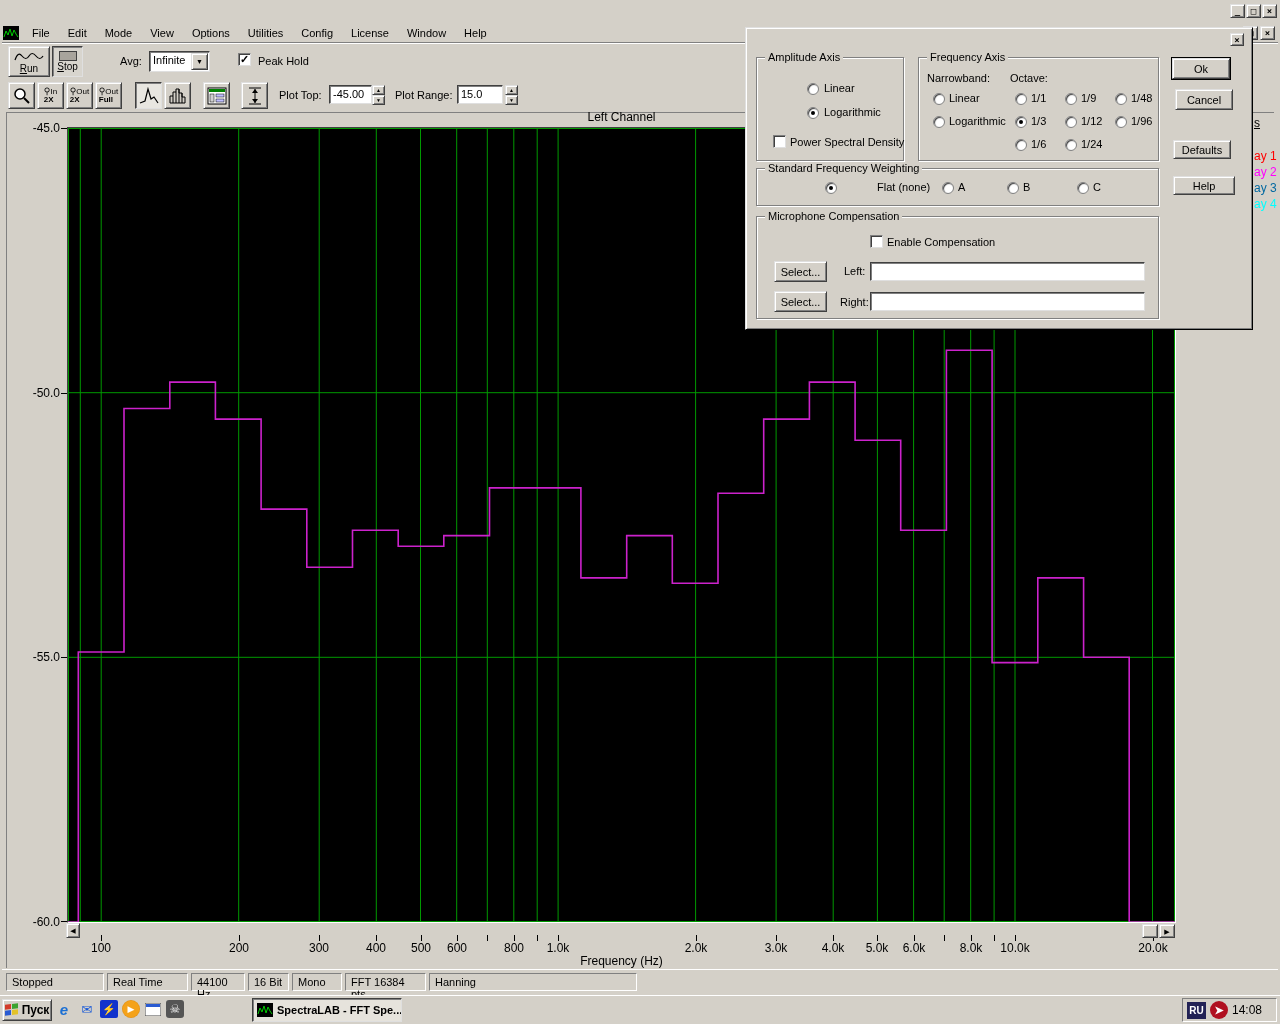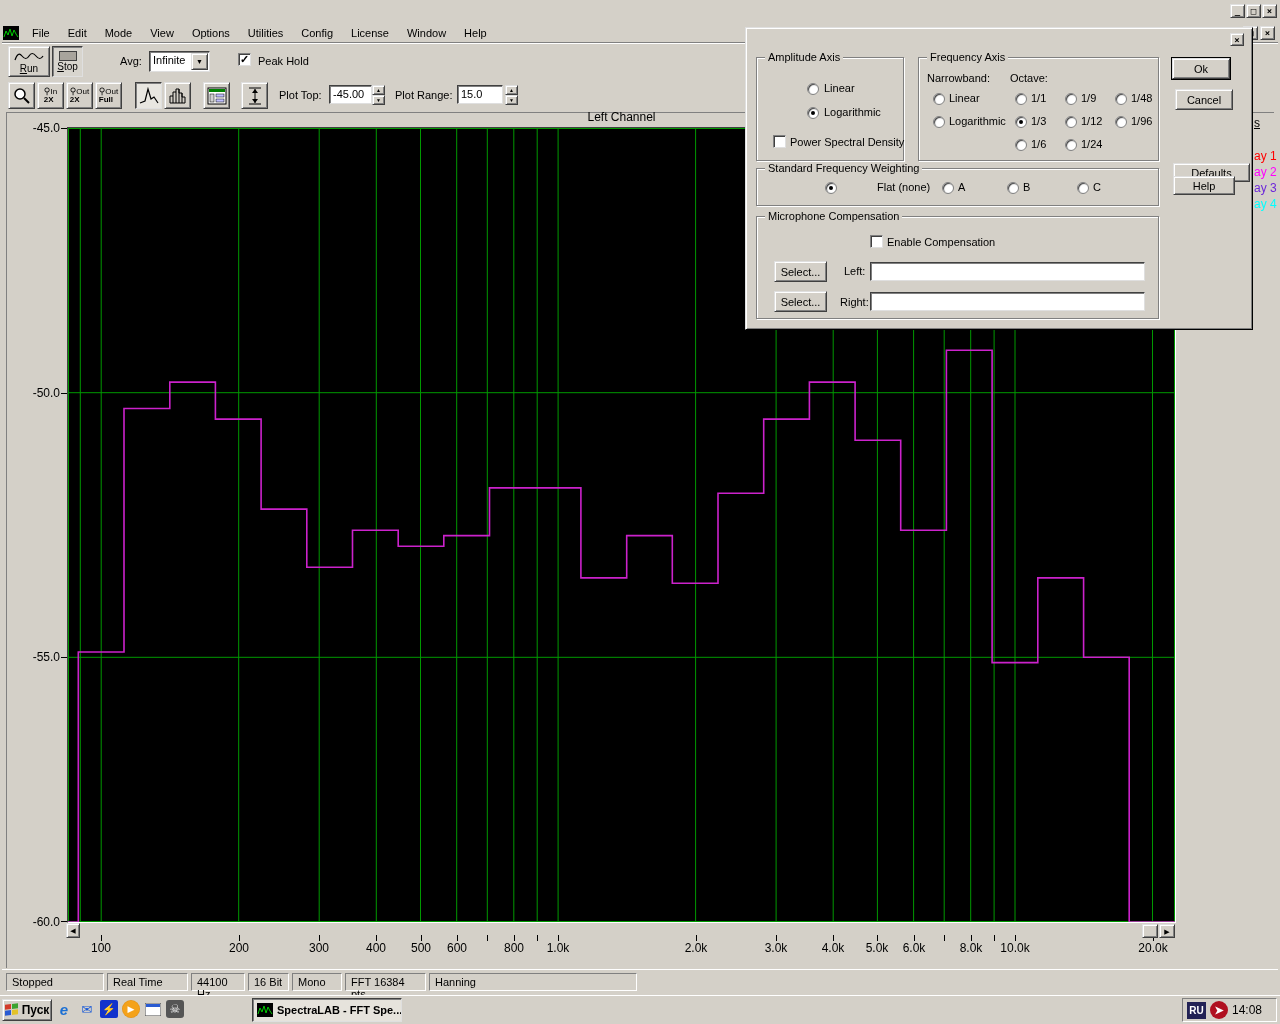--- a/index.html
+++ b/index.html
@@ -292,30 +292,31 @@
       <span class="xtick-label" style="left: 886px; top: 941px;">6.0k</span>
       <span class="xtick-dash" style="left: 944px; top: 935px;"></span>
       <span class="xtick-dash" style="left: 971px; top: 935px;"></span>
       <span class="xtick-label" style="left: 943px; top: 941px;">8.0k</span>
       <span class="xtick-dash" style="left: 994px; top: 935px;"></span>
       <span class="xtick-dash" style="left: 1015px; top: 935px;"></span>
       <span class="xtick-label" style="left: 987px; top: 941px;">10.0k</span>
       <span class="xtick-dash" style="left: 1153px; top: 935px;"></span>
       <span class="xtick-label" style="left: 1125px; top: 941px;">20.0k</span>
     </div>
+  <div id="xlab">Frequency (Hz)</div>
 
   <div class="scroll-btn raised" style="left:66px; top:923px; width:14px; height:15px; text-align:center; line-height:14px;">◀</div>
   <div class="raised" style="position:absolute; left:1142px; top:924px; width:16px; height:14px;"></div>
   <div class="scroll-btn raised" style="left:1159px; top:924px; width:16px; height:14px; text-align:center; line-height:13px;">▶</div>
 
   <div id="legend">
       <span class="legend-frag" style="left: 1254px; top: 116px; color: rgb(0, 0, 0); text-decoration: underline;">s</span>
       <span class="legend-frag" style="left: 1254px; top: 149px; color: rgb(255, 0, 0);">ay 1</span>
       <span class="legend-frag" style="left: 1254px; top: 165px; color: rgb(255, 0, 255);">ay 2</span>
-      <span class="legend-frag" style="left: 1254px; top: 181px; color: #6d28d9;">ay 3</span>
+      <span class="legend-frag" style="left: 1254px; top: 181px; color: #0369a1;">ay 3</span>
       <span class="legend-frag" style="left: 1254px; top: 197px; color: rgb(0, 255, 255);">ay 4</span>
     </div>
 
   <div id="statusbar">
       <span class="status-cell" style="left: 4px; width: 98px;">Stopped</span>
       <span class="status-cell" style="left: 105px; width: 81px;">Real Time</span>
       <span class="status-cell" style="left: 189px; width: 54px;">44100 Hz</span>
       <span class="status-cell" style="left: 246px; width: 41px;">16 Bit</span>
       <span class="status-cell" style="left: 290px; width: 50px;">Mono</span>
       <span class="status-cell" style="left: 343px; width: 81px;">FFT 16384 pts</span>
@@ -419,17 +420,17 @@
       <div class="dbtn btn3d" style="left:17px; top:44px; width:53px; height:21px;">Select...</div>
       <span class="dlabel" style="left:87px; top:48px;">Left:</span>
       <div class="field" style="left:113px; top:45px; width:275px; height:19px;"></div>
       <div class="dbtn btn3d" style="left:17px; top:74px; width:53px; height:21px;">Select...</div>
       <span class="dlabel" style="left:83px; top:79px;">Right:</span>
       <div class="field" style="left:113px; top:75px; width:275px; height:19px;"></div>
     </div>
 
     <div class="dbtn btn3d btn-default" style="left:426px; top:30px; width:58px; height:21px;">Ok</div>
     <div class="dbtn btn3d" style="left:429px; top:61px; width:58px; height:21px;">Cancel</div>
-    <div class="dbtn btn3d" style="left:427px; top:112px; width:77px; height:19px;margin-top:23px;">Defaults</div>
+    <div class="dbtn btn3d" style="left:427px; top:112px; width:58px; height:19px;">Defaults</div>
     <div class="dbtn btn3d" style="left:427px; top:148px; width:62px; height:19px;">Help</div>
   </div>
 
 </div>
 
 </body></html>

